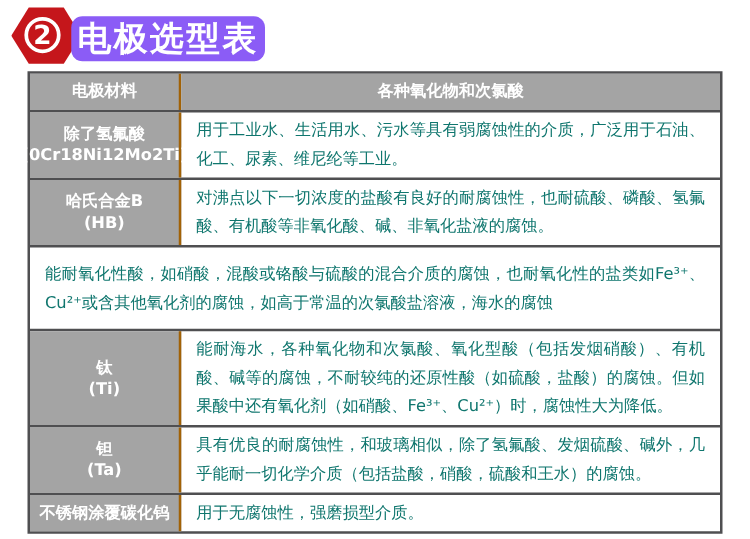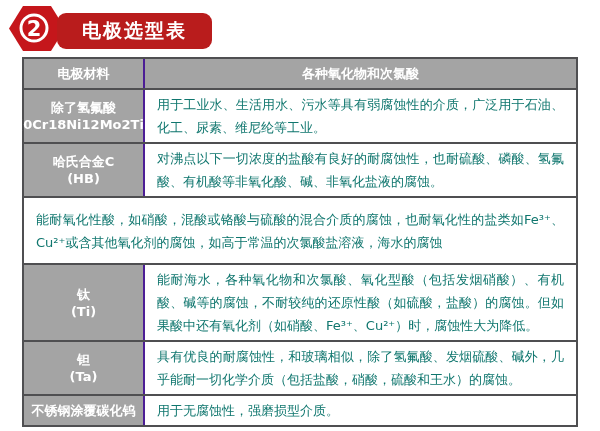--- a/index.html
+++ b/index.html
@@ -20,24 +20,24 @@
   }
   .badge {
     position: absolute;
     left: 9px; top: 5px;
     width: 56px; height: 47px;
   }
   .title-pill {
     position: absolute;
     left: 57px; top: 13px;
     width: 155px; height: 36px;
-    background: #b91c1c;
+    background: #8b5cf6;
     border-radius: 9px;
     color: #ffffff;
-    font-size: 19px;
+    font-size: 27px;
     font-weight: bold;
     letter-spacing: 2px;
     display: flex;
     align-items: center;
     justify-content: center;
   }
 
   
   .etable {
     position: absolute;
@@ -60,21 +60,21 @@
     background: #a4a4a4;
     color: #ffffff;
     font-size: 13px;
     font-weight: bold;
     line-height: 17px;
     text-align: center;
     display: flex;
     flex-direction: column;
     align-items: center;
     justify-content: center;
-    border-right: 2px solid #4c1d95;
+    border-right: 2px solid #a16207;
     padding: 2px 1px;
     box-sizing: border-box;
   }
   .cell-right {
     flex: 1;
     display: flex;
     align-items: center;
     font-size: 13px;
     line-height: 23px;
     color: #0f766e;
@@ -122,21 +122,21 @@
       <span>除了氢氟酸</span>
       <span>(0Cr18Ni12Mo2Ti)</span>
     </div>
     <div class="cell-right">
       <span>用于工业水、生活用水、污水等具有弱腐蚀性的介质，广泛用于石油、化工、尿素、维尼纶等工业。</span>
     </div>
   </div>
 
   <div class="row rh2">
     <div class="cell-left">
-      <span>哈氏合金C</span>
+      <span>哈氏合金B</span>
       <span>(HB)</span>
     </div>
     <div class="cell-right">
       <span>对沸点以下一切浓度的盐酸有良好的耐腐蚀性，也耐硫酸、磷酸、氢氟酸、有机酸等非氧化酸、碱、非氧化盐液的腐蚀。</span>
     </div>
   </div>
 
   <div class="row rh3">
     <div class="cell-right">
       <span>能耐氧化性酸，如硝酸，混酸或铬酸与硫酸的混合介质的腐蚀，也耐氧化性的盐类如Fe³⁺、Cu²⁺或含其他氧化剂的腐蚀，如高于常温的次氯酸盐溶液，海水的腐蚀</span>

